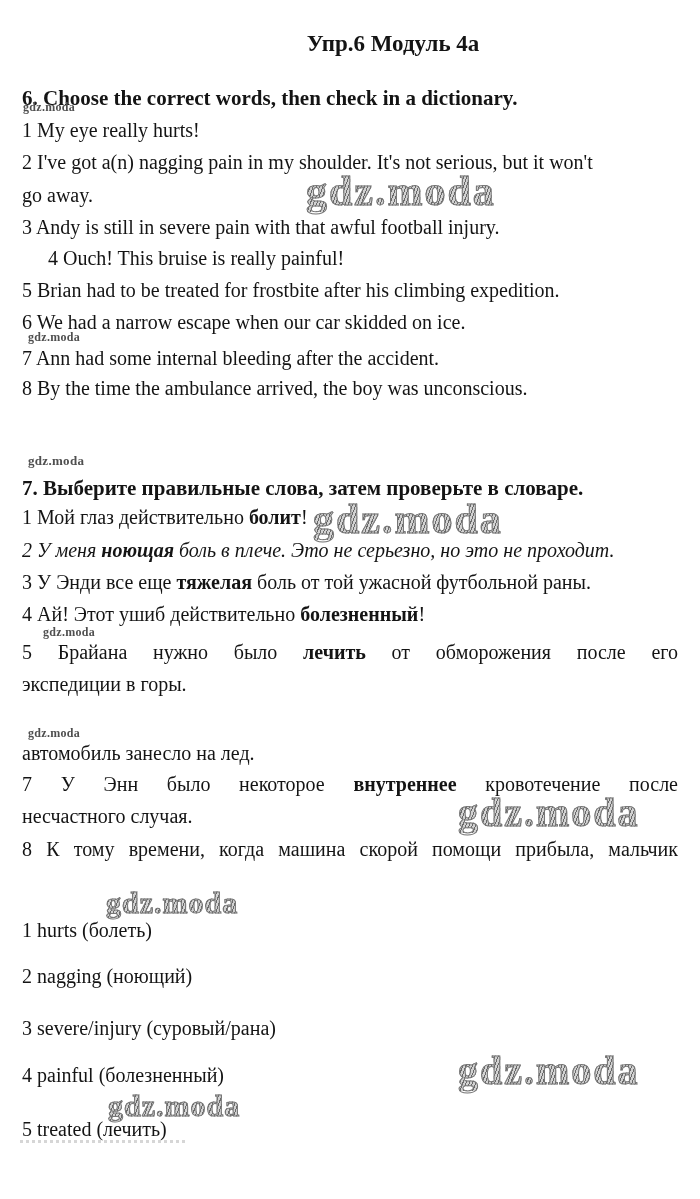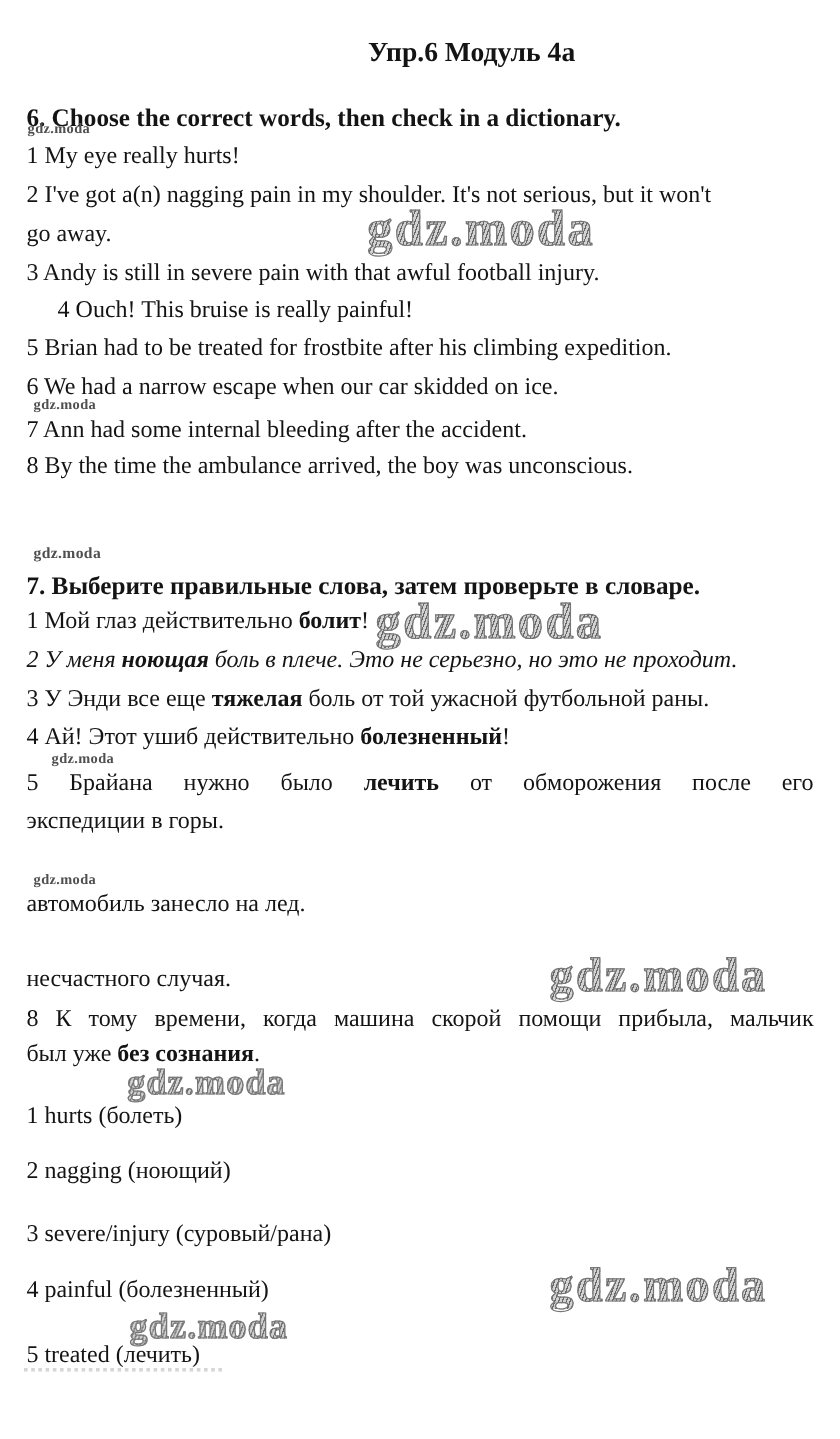--- a/index.html
+++ b/index.html
@@ -126,23 +126,23 @@
   <div class="line l-e8">8 By the time the ambulance arrived, the boy was unconscious.</div>
 
   <div class="line heading l-hru"><span class="b">7. Выберите правильные слова, затем проверьте в словаре</span><span>.</span></div>
   <div class="line l-r1"><span>1 Мой глаз действительно </span><span class="b">болит</span><span>!</span></div>
   <div class="line l-r2"><span>2 У меня </span><span class="b">ноющая</span><span> боль в плече. Это не серьезно, но это не проходит.</span></div>
   <div class="line l-r3"><span>3 У Энди все еще </span><span class="b">тяжелая</span><span> боль от той ужасной футбольной раны.</span></div>
   <div class="line l-r4"><span>4 Ай! Этот ушиб действительно </span><span class="b">болезненный</span><span>!</span></div>
   <div class="line just l-r5a"><span>5 Брайана нужно было </span><span class="b">лечить</span><span> от обморожения после его</span></div>
   <div class="line l-r5b"><span>экспедиции в горы.</span></div>
   <div class="line l-r6b"><span>автомобиль занесло на лед.</span></div>
+  <div class="line just l-r7a"><span>7 У Энн было некоторое </span><span class="b">внутреннее</span><span> кровотечение после</span></div>
   <div class="line l-r7b"><span>несчастного случая.</span></div>
   <div class="line just l-r8a"><span>8 К тому времени, когда машина скорой помощи прибыла, мальчик</span></div>
-  <div class="line l-r8b"><span>был уже </span><span class="b">без сознания</span><span>.</span></div>
 
   <div class="line l-v1">1 hurts (болеть)</div>
   <div class="line l-v2">2 nagging (ноющий)</div>
   <div class="line l-v3">3 severe/injury (суровый/рана)</div>
   <div class="line l-v4">4 painful (болезненный)</div>
   <div class="line l-v5">5 treated (лечить)</div>
 
   <div class="wm wm-small wm-s1">gdz.moda</div>
   <div class="wm wm-big   wm-b1">gdz.moda</div>
   <div class="wm wm-small wm-s2">gdz.moda</div>

